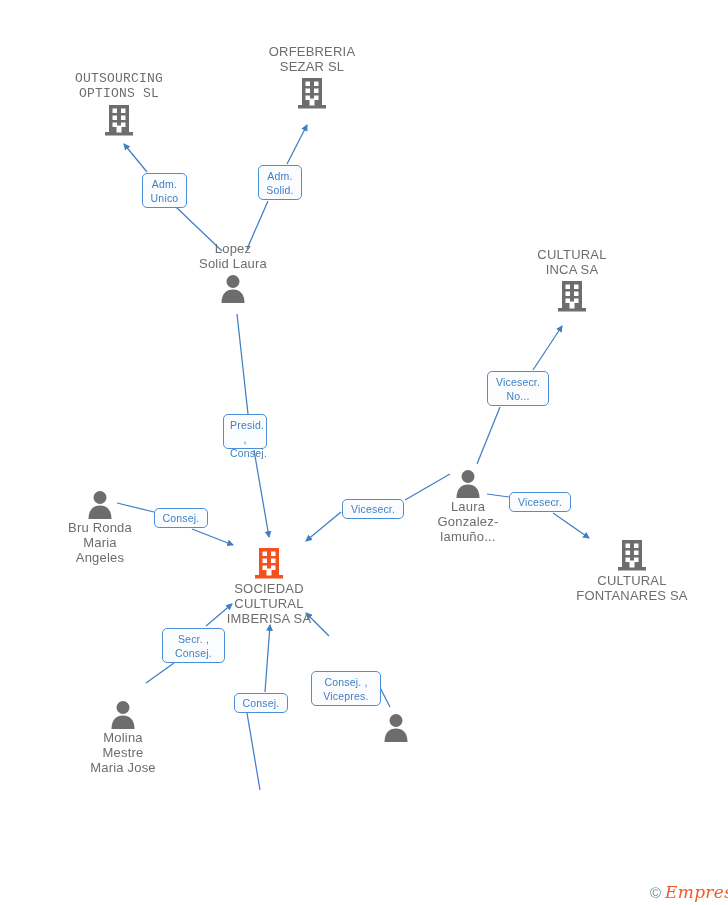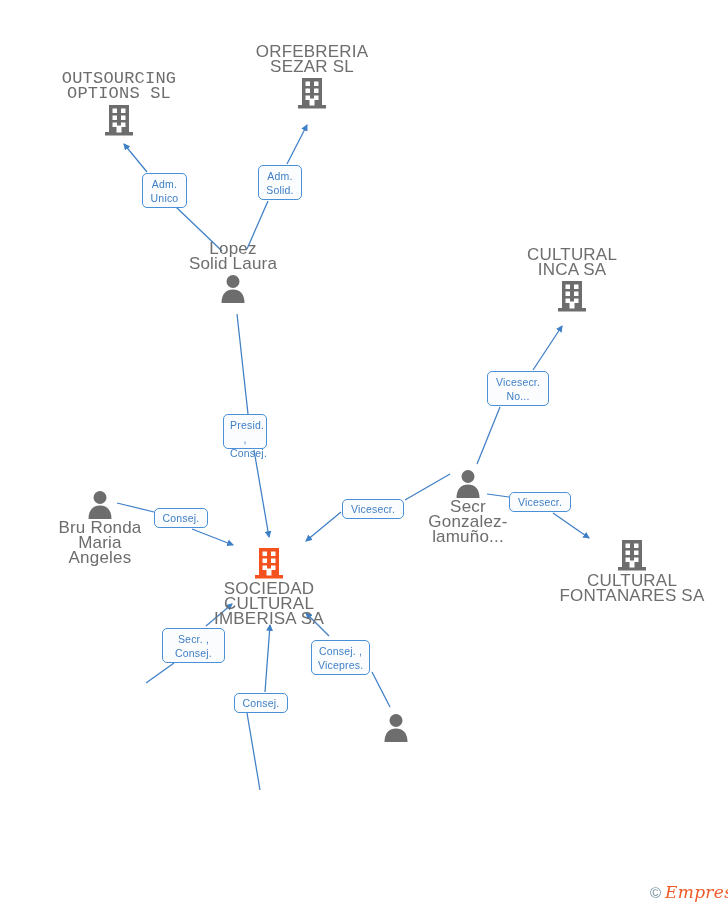--- a/index.html
+++ b/index.html
@@ -23,21 +23,21 @@
     top: 0;
     width: 728px;
     height: 905px;
   }
   .node {
     position: absolute;
     width: 150px;
     margin-left: -75px;
     text-align: center;
     color: #6d6d6d;
-    font-size: 17px;
+    font-size: 13px;
     line-height: 15px;
     letter-spacing: 0.2px;
   }
   .node .caption {
     white-space: pre-line;
     color: #6d6d6d;
   }
   .node-company-top .caption { margin-bottom: 2px; }
   .node-company-bottom .caption { margin-top: 1px; }
   .node-person .caption { margin-top: 1px; }
@@ -202,21 +202,21 @@
 Angeles</div>
   </div>
 
   <div class="node node-person" style="left:468px; top:468px;">
     <span class="glyph">
       <svg width="28" height="30" viewBox="0 0 28 30" xmlns="http://www.w3.org/2000/svg">
         <circle cx="14" cy="8.5" r="6.5" fill="#6d6d6d"></circle>
         <path d="M 2.5 30 C 2.5 20.5 7.5 16.5 14 16.5 C 20.5 16.5 25.5 20.5 25.5 30 Z" fill="#6d6d6d"></path>
       </svg>
     </span>
-    <div class="caption">Secr
+    <div class="caption">Laura
 Gonzalez-
 lamuño...</div>
   </div>
 
   <div class="node node-company-bottom" style="left:269px; top:546px;">
     <span class="glyph">
       <svg width="30" height="34" viewBox="0 0 30 34" xmlns="http://www.w3.org/2000/svg">
         <rect x="5" y="2" width="20" height="28" fill="#f4511e"></rect>
         <rect x="1" y="29" width="28" height="3.5" fill="#f4511e"></rect>
         <rect x="8.5" y="5.5" width="4.5" height="4.5" fill="#ffffff"></rect>
@@ -244,20 +244,31 @@
         <rect x="17" y="12.5" width="4.5" height="4.5" fill="#ffffff"></rect>
         <rect x="8.5" y="19.5" width="4.5" height="4.5" fill="#ffffff"></rect>
         <rect x="17" y="19.5" width="4.5" height="4.5" fill="#ffffff"></rect>
         <rect x="12.5" y="22.5" width="5" height="7" fill="#ffffff"></rect>
       </svg>
     </span>
     <div class="caption">CULTURAL
 FONTANARES SA</div>
   </div>
 
+  <div class="node node-person" style="left:123px; top:699px;">
+    <span class="glyph">
+      <svg width="28" height="30" viewBox="0 0 28 30" xmlns="http://www.w3.org/2000/svg">
+        <circle cx="14" cy="8.5" r="6.5" fill="#6d6d6d"></circle>
+        <path d="M 2.5 30 C 2.5 20.5 7.5 16.5 14 16.5 C 20.5 16.5 25.5 20.5 25.5 30 Z" fill="#6d6d6d"></path>
+      </svg>
+    </span>
+    <div class="caption">Molina
+Mestre
+Maria Jose</div>
+  </div>
 
   <div class="node node-person" style="left:396px; top:712px;">
     <span class="glyph">
       <svg width="28" height="30" viewBox="0 0 28 30" xmlns="http://www.w3.org/2000/svg">
         <circle cx="14" cy="8.5" r="6.5" fill="#6d6d6d"></circle>
         <path d="M 2.5 30 C 2.5 20.5 7.5 16.5 14 16.5 C 20.5 16.5 25.5 20.5 25.5 30 Z" fill="#6d6d6d"></path>
       </svg>
     </span>
   </div>
 
@@ -278,21 +289,21 @@
 
   <div class="edge-label" style="left:509px; top:492px; width:62px; height:20px; padding:2px 4px;">Vicesecr.</div>
 
   <div class="edge-label" style="left:154px; top:508px; width:54px; height:20px; padding:2px 4px;">Consej.</div>
 
   <div class="edge-label" style="left:162px; top:628px; width:63px; height:35px;">Secr. ,
 Consej.</div>
 
   <div class="edge-label" style="left:234px; top:693px; width:54px; height:20px; padding:2px 4px;">Consej.</div>
 
-  <div class="edge-label" style="left:311px; top:640px; width:59px; height:35px;">Consej. ,
+  <div class="edge-label" style="left:311px; top:671px; width:70px; height:35px;">Consej. ,
 Vicepres.</div>
 
   <div class="watermark" style="left:650px; top:884px;">
     <span class="wm-c">©</span>
     <span class="wm-text">Empresia</span>
   </div>
 
 </div>
 
 </body></html>

